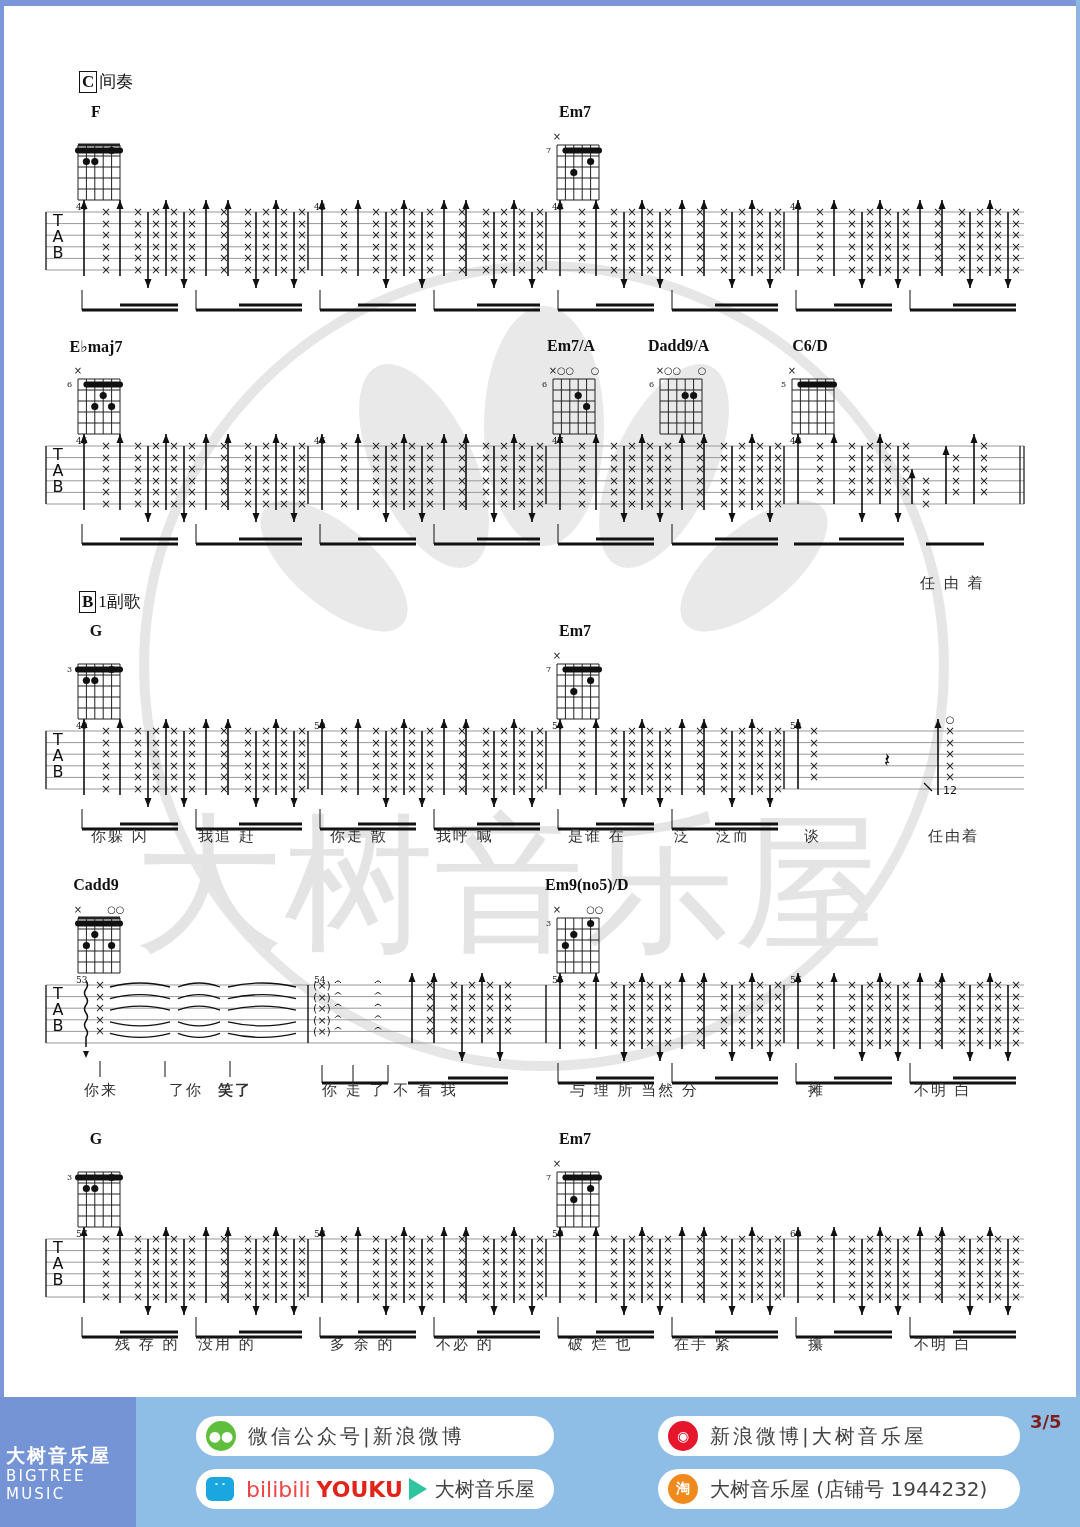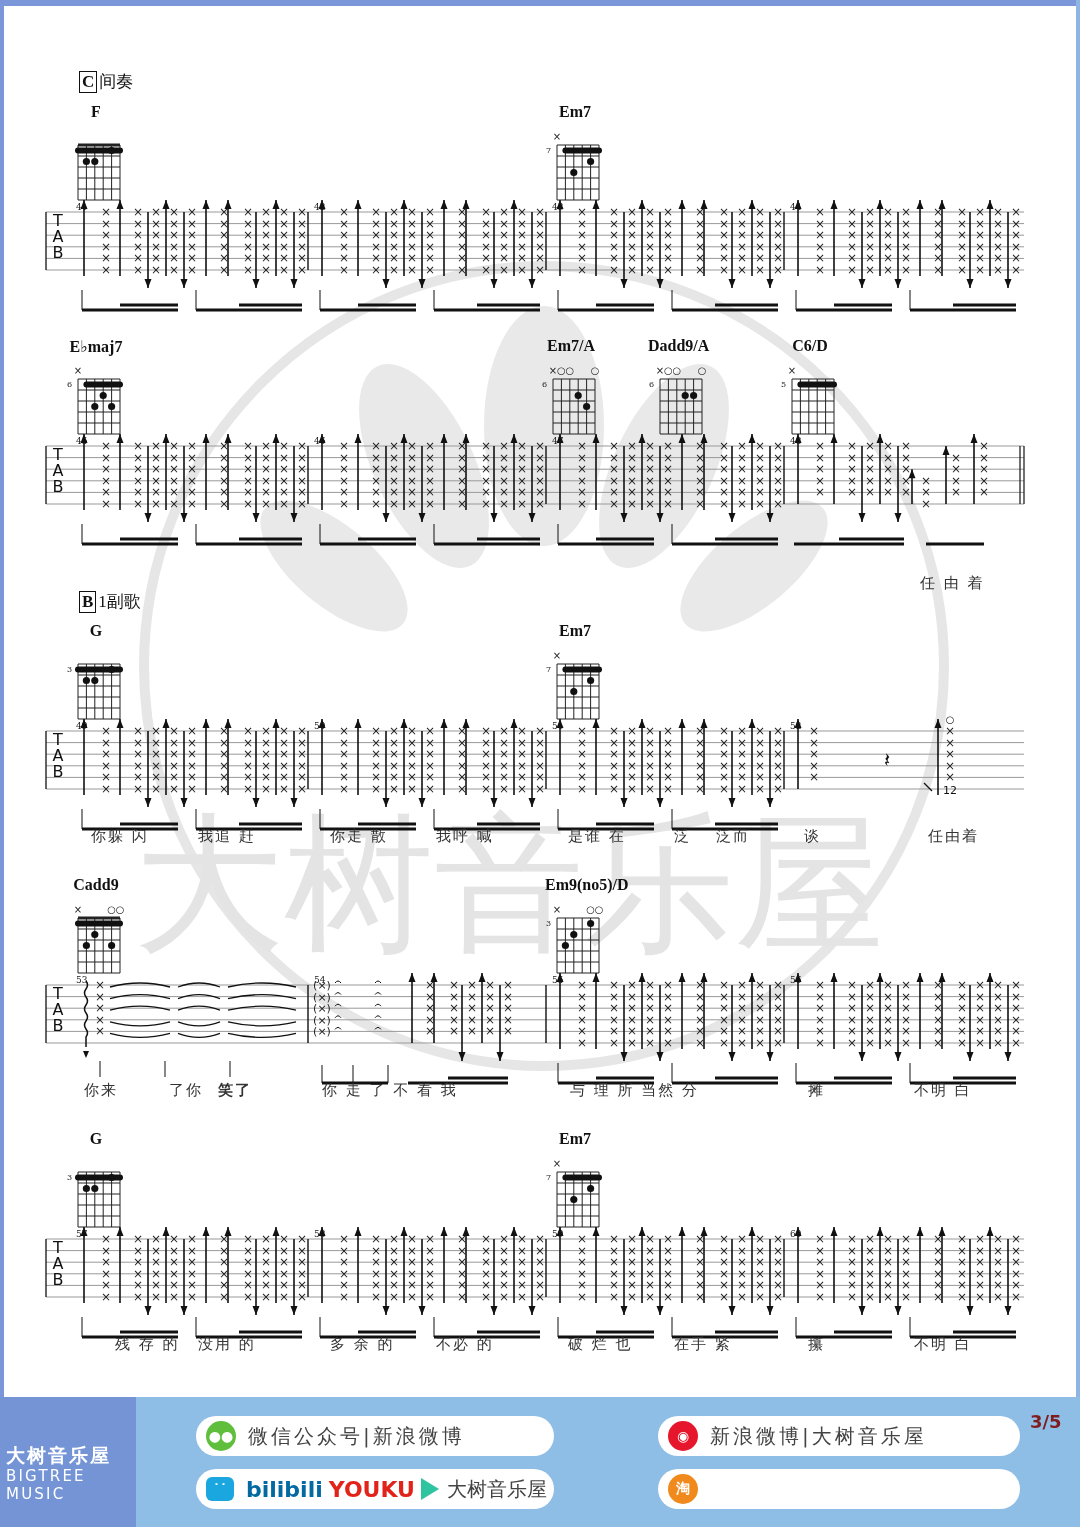--- a/index.html
+++ b/index.html
@@ -22,21 +22,21 @@
   .system svg { position: absolute; left: 0; top: 0; overflow: visible; }
   .lyric { position: absolute; font-size: 15px; color: #333; white-space: nowrap; letter-spacing: 2px; }
 
   .footer { position: absolute; left: 0; top: 1397px; width: 1080px; height: 130px; background: #8ebde6; }
   .footer-brand { position: absolute; left: 0; top: 0; width: 136px; height: 130px; background: #7494d6; color: #fff; }
   .brand-cn { position: absolute; left: 6px; top: 46px; font-size: 19px; font-weight: bold; letter-spacing: 2px; }
   .brand-en { position: absolute; left: 6px; top: 70px; font-size: 15px; letter-spacing: 2.2px; }
   .pill { position: absolute; height: 40px; background: #fff; border-radius: 20px; display: flex; align-items: center; padding-left: 10px; font-size: 20px; color: #444; letter-spacing: 3px; white-space: nowrap; }
   .pill-icon { width: 30px; height: 30px; border-radius: 50%; margin-right: 12px; display: flex; align-items: center; justify-content: center; font-size: 14px; color: #fff; font-weight: bold; letter-spacing: 0; }
   .page-num { position: absolute; left: 1030px; top: 14px; font-size: 18px; font-weight: bold; color: #7f1d1d; }
-  .bili { color: #0369a1; font-weight: bold; letter-spacing: 0; font-size: 22px; margin-right: 6px; }
+  .bili { color: #ef4444; font-weight: normal; letter-spacing: 0; font-size: 22px; margin-right: 6px; }
   .youku { color: #e2231a; font-weight: bold; letter-spacing: 0; font-size: 22px; margin-right: 6px; }
   .play { width: 0; height: 0; border-left: 18px solid #2ec4a0; border-top: 11px solid transparent; border-bottom: 11px solid transparent; margin-right: 8px; }
 </style>
 </head>
 <body>
 
 <div class="frame-top"></div>
 <div class="frame-left"></div>
 <div class="frame-right"></div>
 
@@ -2018,15 +2018,16 @@
     <span class="youku">YOUKU</span>
     <span class="play"></span>
     <span>大树音乐屋</span>
   </div>
   <div class="pill" style="left:658px; top:19px; width:362px;">
     <span class="pill-icon" style="background:#e6162d;">◉</span>
     <span>新浪微博|大树音乐屋</span>
   </div>
   <div class="pill" style="left:658px; top:72px; width:362px; letter-spacing:0;">
     <span class="pill-icon" style="background:#f08a1c;">淘</span>
+    <span>大树音乐屋 (店铺号 1944232)</span>
   </div>
   <div class="page-num">3/5</div>
 </div>
 
 </body></html>

